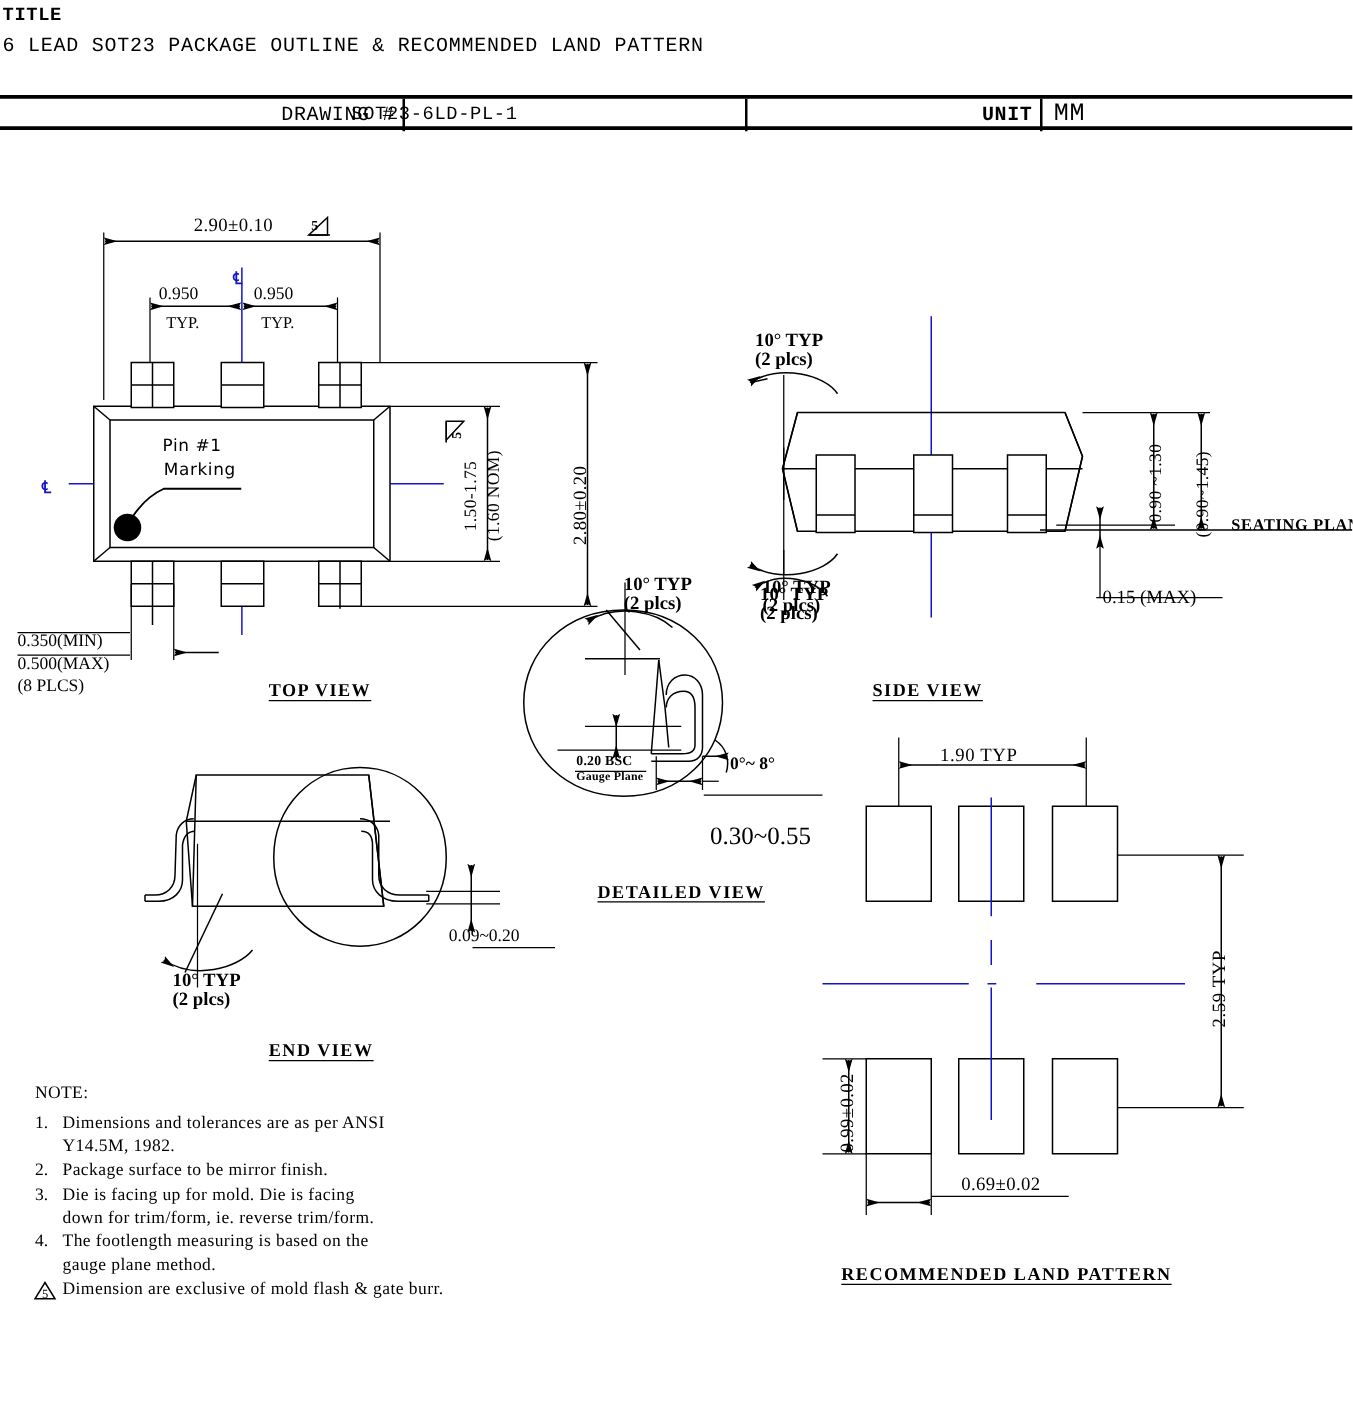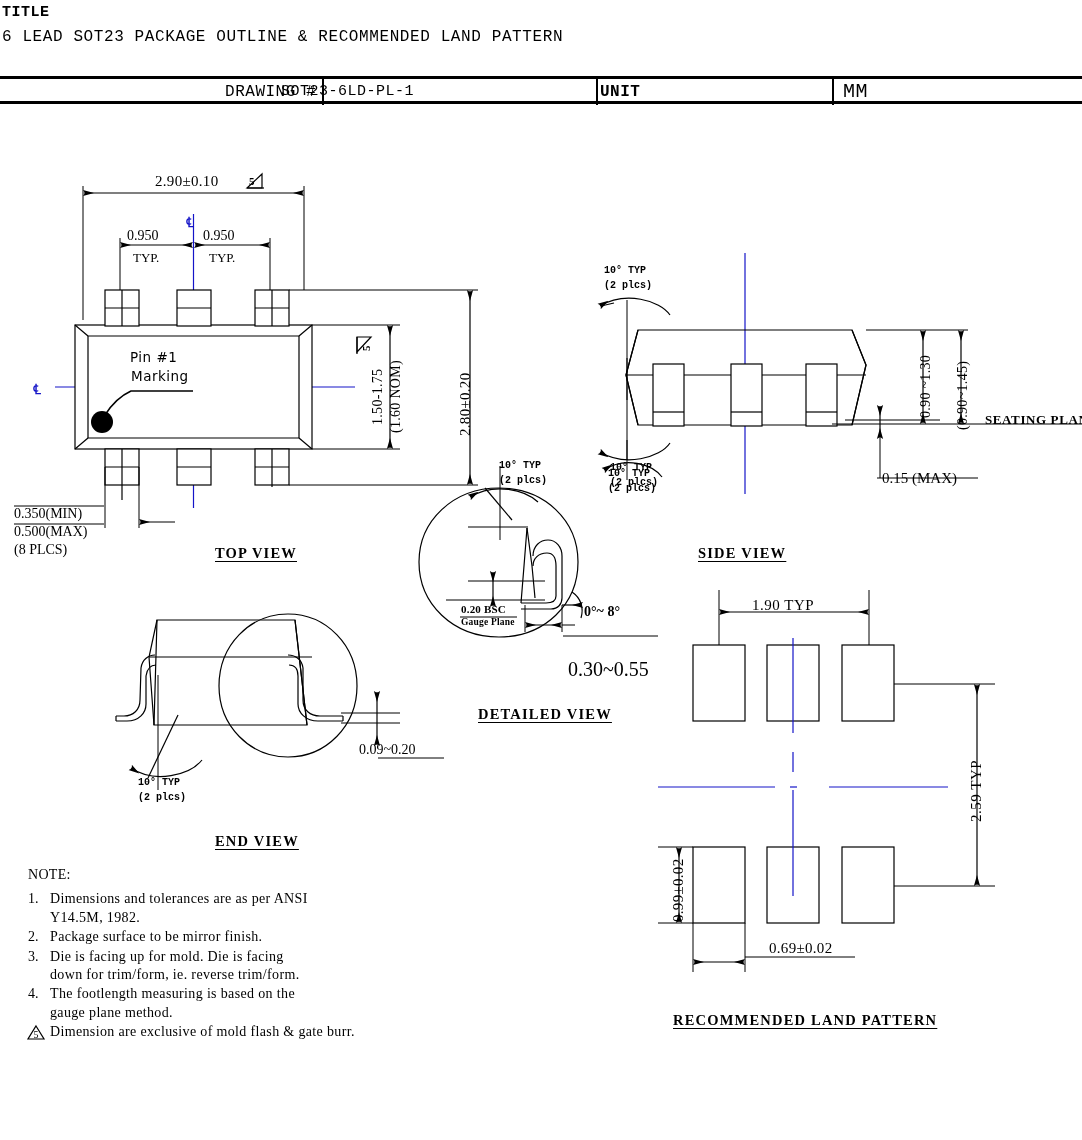--- a/index.html
+++ b/index.html
@@ -16,40 +16,40 @@
 
   #hdr-table{position:absolute;left:0;top:76px;width:1082px;height:28px;
              border-top:3px solid #000;border-bottom:3px solid #000;box-sizing:border-box;}
   .hdr-cell{position:absolute;top:0;height:26px;line-height:26px;box-sizing:border-box;}
   #hdr-dwg-label{left:0;width:324px;text-align:right;padding-right:6px;
                  font-family:"Liberation Mono",monospace;font-weight:normal;font-size:16px;
                  border-right:2px solid #000;letter-spacing:.5px;}
   #hdr-dwg-value{left:274px;width:324px;padding-left:7px;
                  font-family:"Liberation Mono",monospace;font-size:15px;
                  border-right:2px solid #000;letter-spacing:.5px;}
-  #hdr-unit-label{left:600px;width:234px;padding-right:6px;
+  #hdr-unit-label{left:600px;width:234px;text-align:right;padding-right:6px;
                   font-family:"Liberation Mono",monospace;font-weight:bold;font-size:16px;
                   border-right:2px solid #000;letter-spacing:.5px;}
   #hdr-unit-value{left:836px;width:240px;padding-left:7px;
                   font-family:"Liberation Mono",monospace;font-size:20px;letter-spacing:.5px;}
 
   
   #drawing{position:absolute;left:0;top:0;width:1082px;height:1140px;}
   svg{display:block;}
   .ln{stroke:#000;stroke-width:1.2;fill:none;}
   .ln-thin{stroke:#000;stroke-width:1;fill:none;}
   .ln-med{stroke:#000;stroke-width:1.5;fill:none;}
   .cl{stroke:#1414c8;stroke-width:1.2;fill:none;}
   .fillw{fill:#fff;stroke:#000;stroke-width:1.2;}
   .dot{fill:#000;}
 
   
   .lbl{position:absolute;white-space:nowrap;font-family:"Liberation Serif",serif;
        font-size:14px;color:#000;}
-  .lbl-xs{font-size:10px;font-weight:bold;font-family:Liberation Mono, monospace;}
+  .lbl-xs{font-size:15px;font-weight:bold;font-family:Liberation Serif, serif;}
   .lbl-b{font-weight:bold;}
   .vert{transform-origin:0 0;}
   .viewtitle{font-family:"Liberation Serif",serif;font-size:14.5px;font-weight:bold;
              letter-spacing:1.2px;text-decoration:underline;text-underline-offset:3px;}
   .cl-txt{color:#1414c8;font-weight:bold;font-family:"Liberation Serif",serif;font-size:14px;}
 
   
   #notes{position:absolute;left:28px;top:866px;width:480px;
          font-family:"Liberation Serif",serif;font-size:14px;line-height:18.4px;}
   #notes .note-head{margin-bottom:6px;letter-spacing:.3px;}

